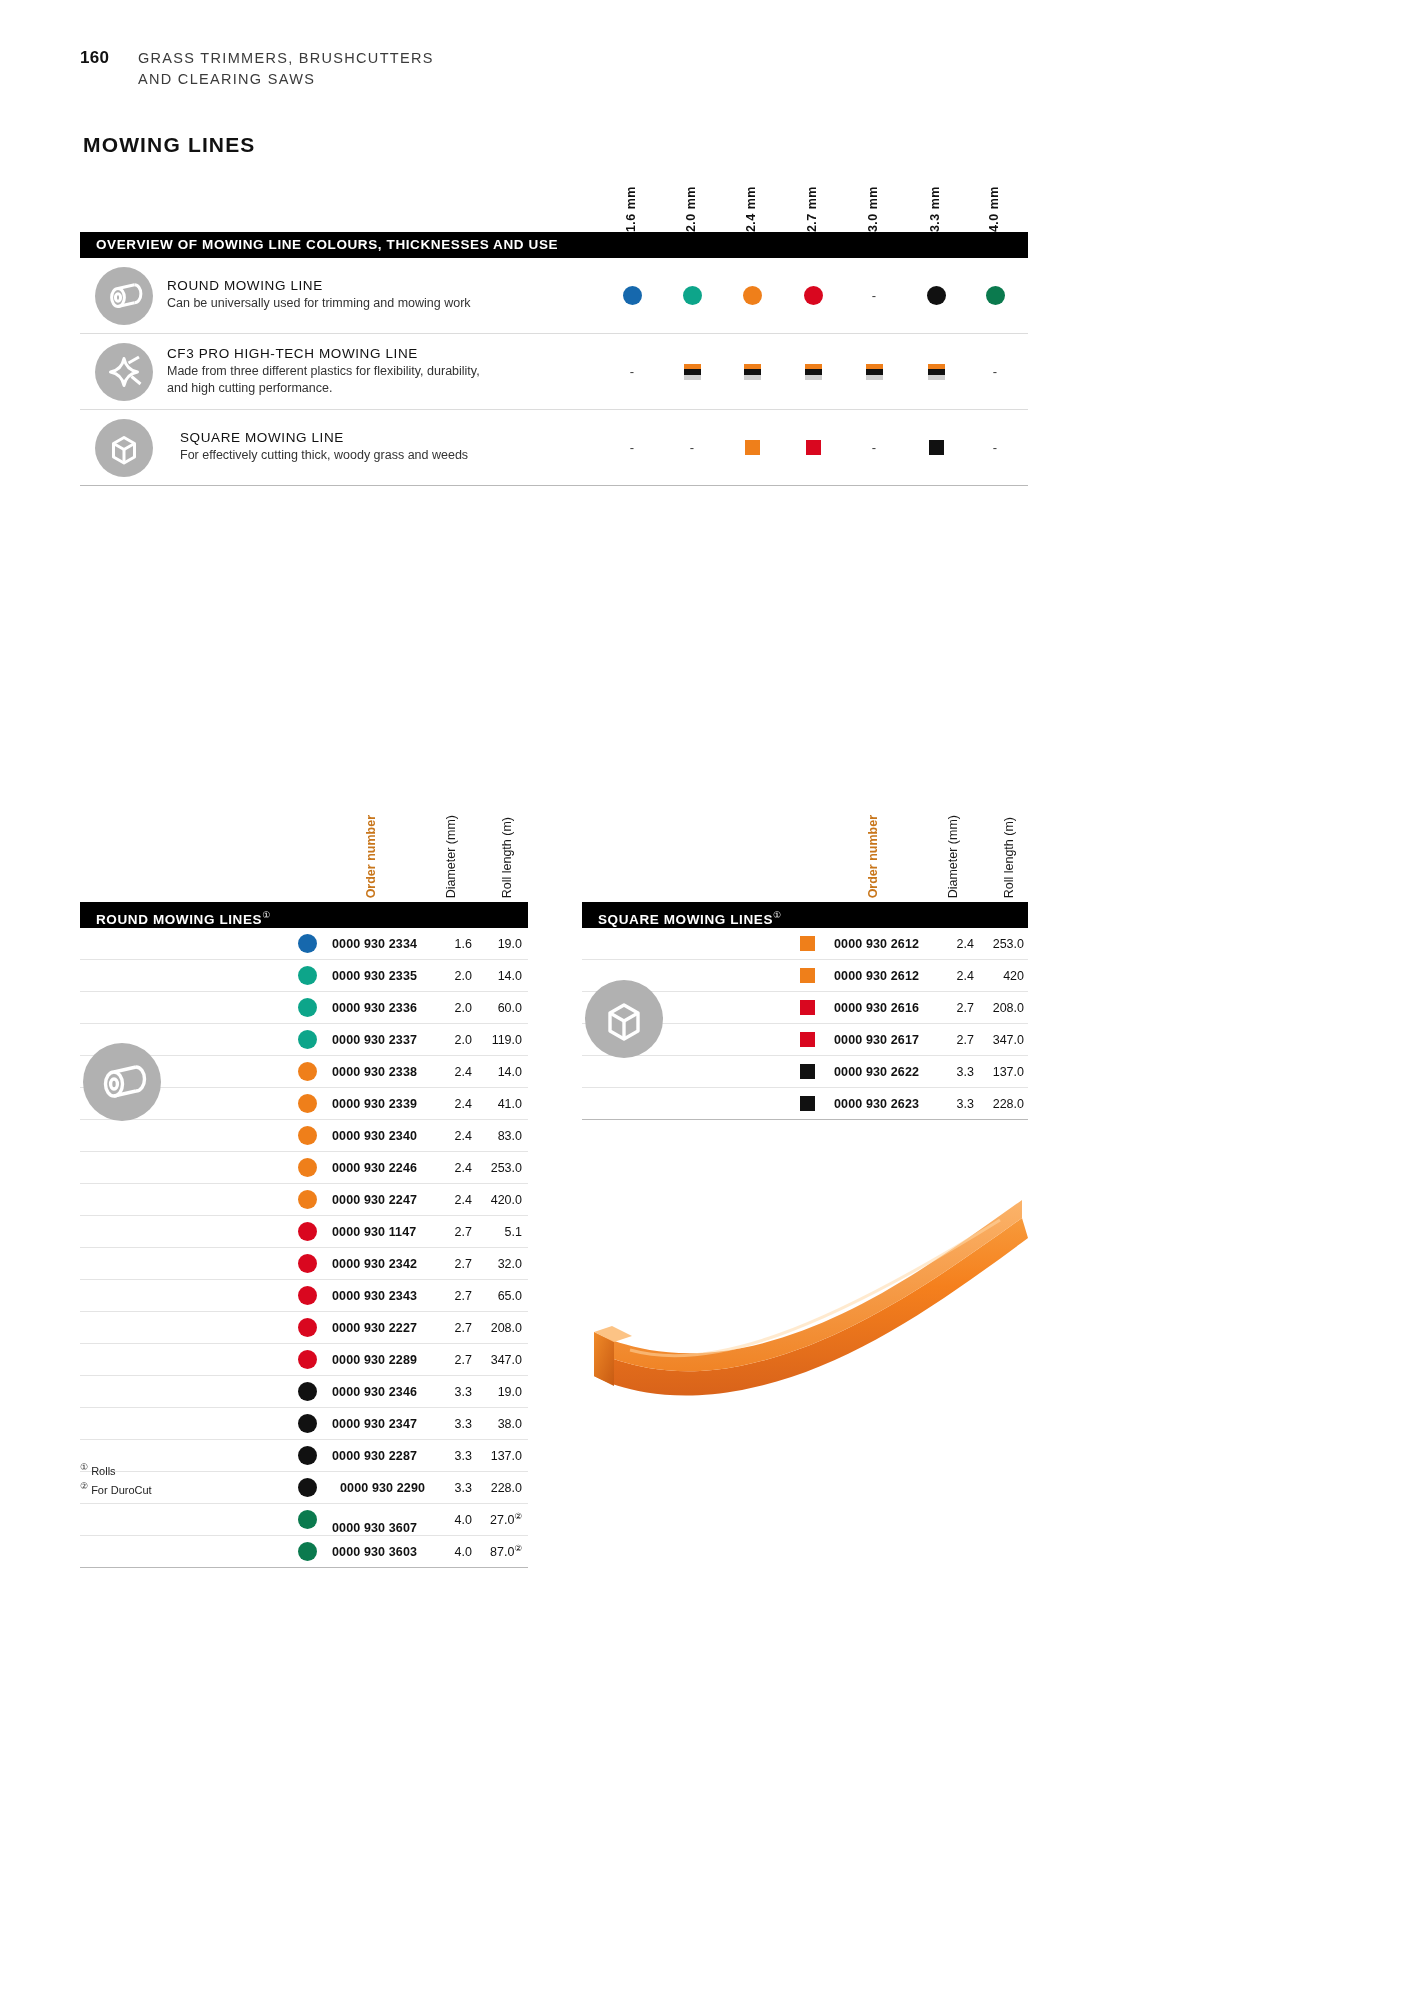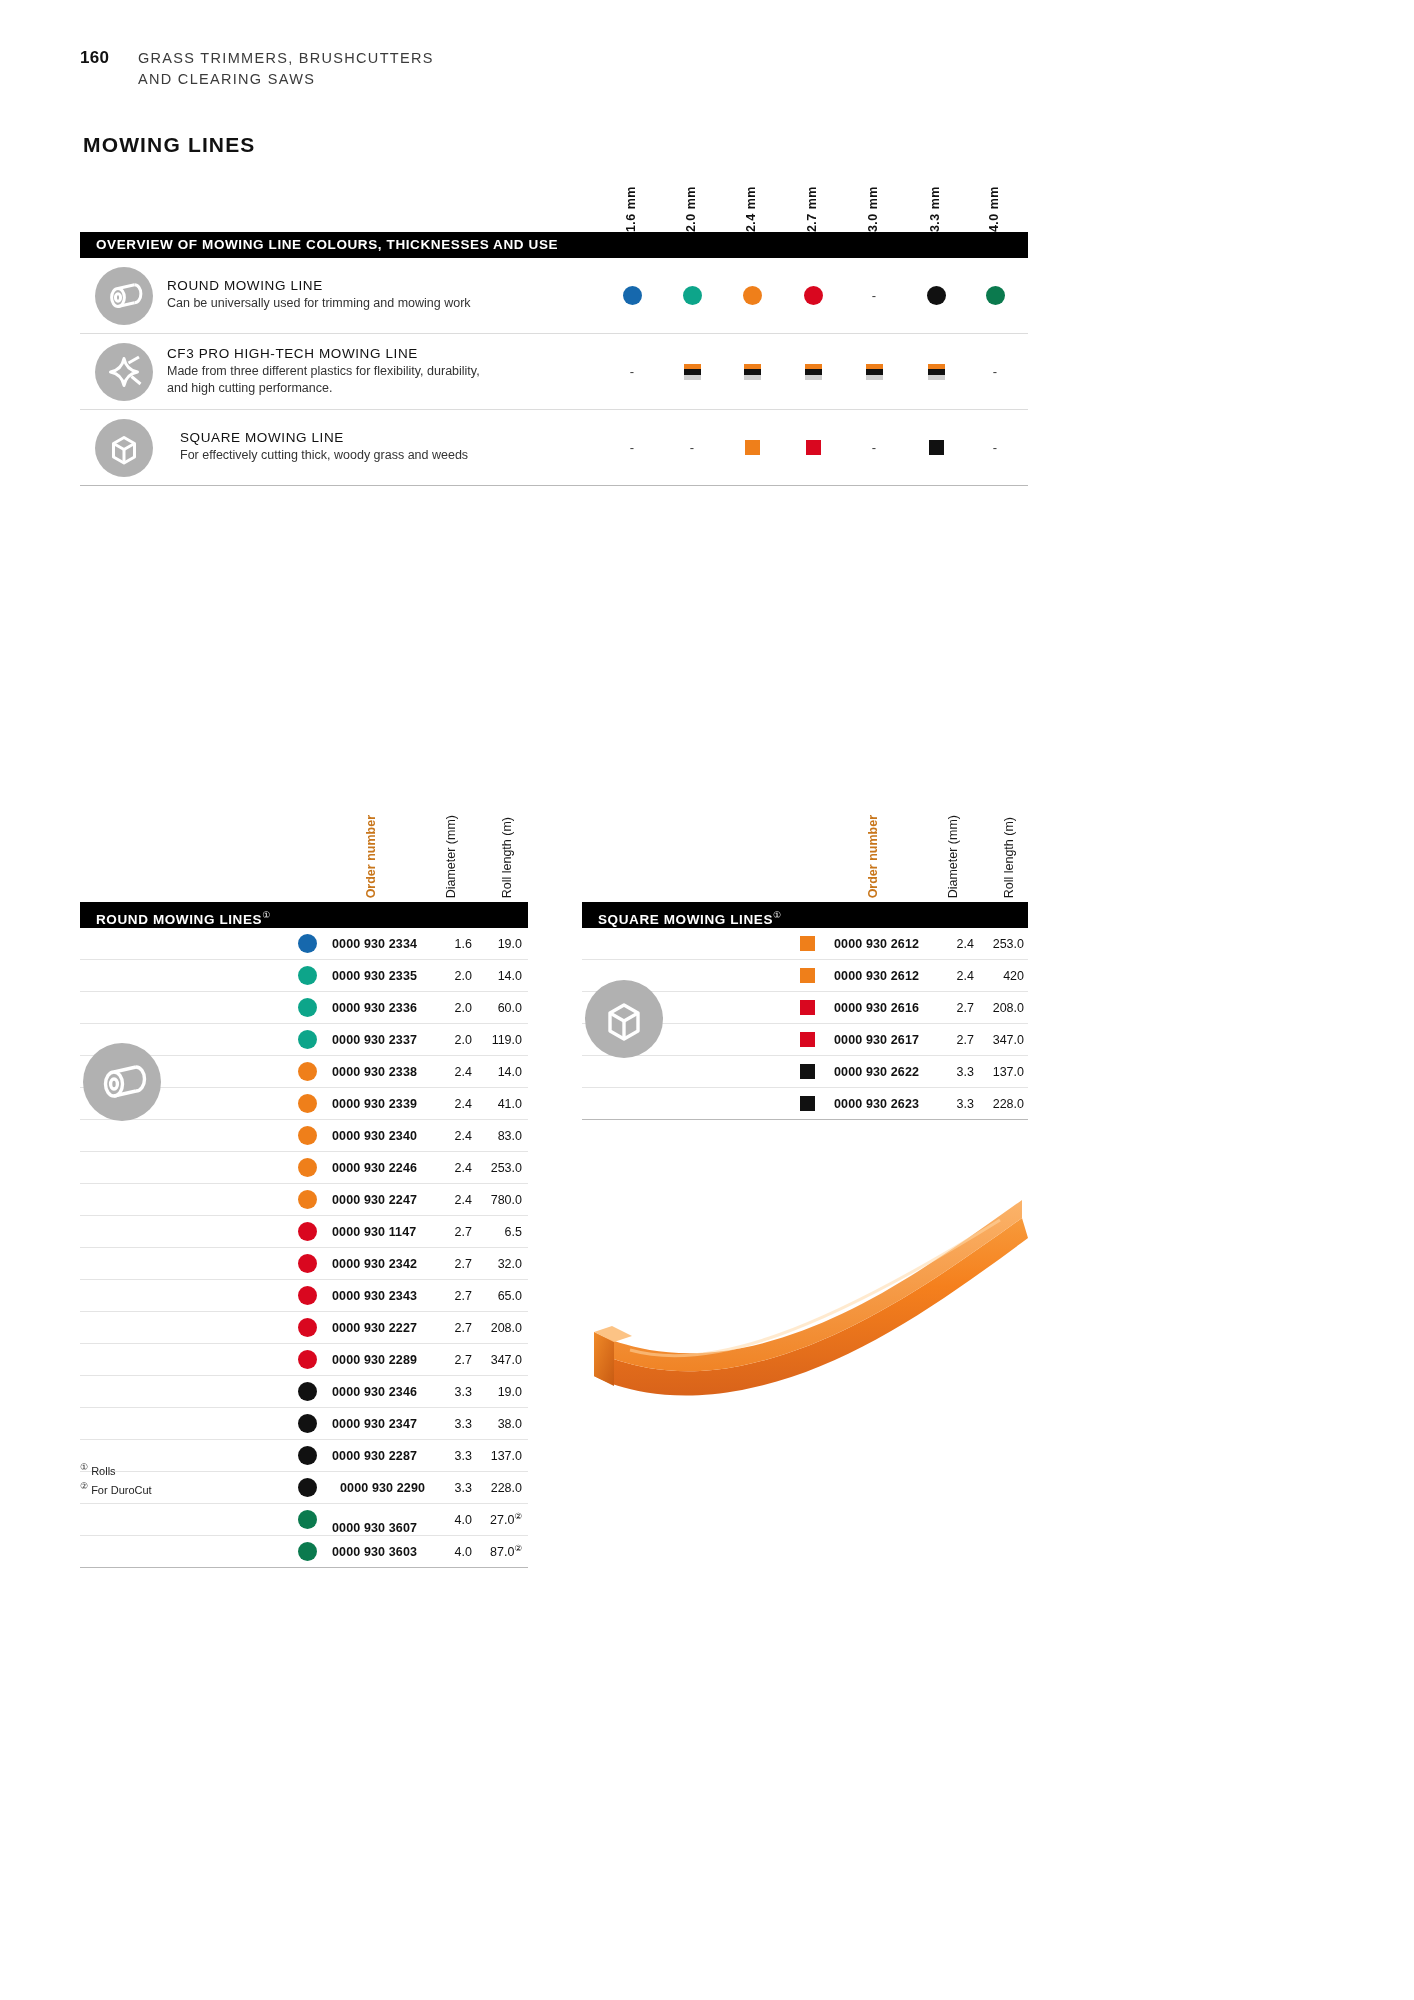--- a/index.html
+++ b/index.html
@@ -429,29 +429,29 @@
         <div class="lt-on" style="left: 252px;">0000 930 2246</div>
         <div class="lt-dia" style="left: 352px; width: 40px;">2.4</div>
         <div class="lt-rl" style="left: 386px; width: 56px;"><span>253.0</span></div>
       </div>
       <div class="lt-row">
         <div class="lt-swatch" style="left: 218px;">
           <span class="circ" style="background: rgb(239, 127, 26);"></span>
         </div>
         <div class="lt-on" style="left: 252px;">0000 930 2247</div>
         <div class="lt-dia" style="left: 352px; width: 40px;">2.4</div>
-        <div class="lt-rl" style="left: 386px; width: 56px;"><span>780.0</span></div>
+        <div class="lt-rl" style="left: 386px; width: 56px;"><span>420.0</span></div>
       </div>
       <div class="lt-row">
         <div class="lt-swatch" style="left: 218px;">
           <span class="circ" style="background: rgb(217, 7, 31);"></span>
         </div>
         <div class="lt-on" style="left: 252px;">0000 930 1147</div>
         <div class="lt-dia" style="left: 352px; width: 40px;">2.7</div>
-        <div class="lt-rl" style="left: 386px; width: 56px;"><span>6.5</span></div>
+        <div class="lt-rl" style="left: 386px; width: 56px;"><span>5.1</span></div>
       </div>
       <div class="lt-row">
         <div class="lt-swatch" style="left: 218px;">
           <span class="circ" style="background: rgb(217, 7, 31);"></span>
         </div>
         <div class="lt-on" style="left: 252px;">0000 930 2342</div>
         <div class="lt-dia" style="left: 352px; width: 40px;">2.7</div>
         <div class="lt-rl" style="left: 386px; width: 56px;"><span>32.0</span></div>
       </div>
       <div class="lt-row">

